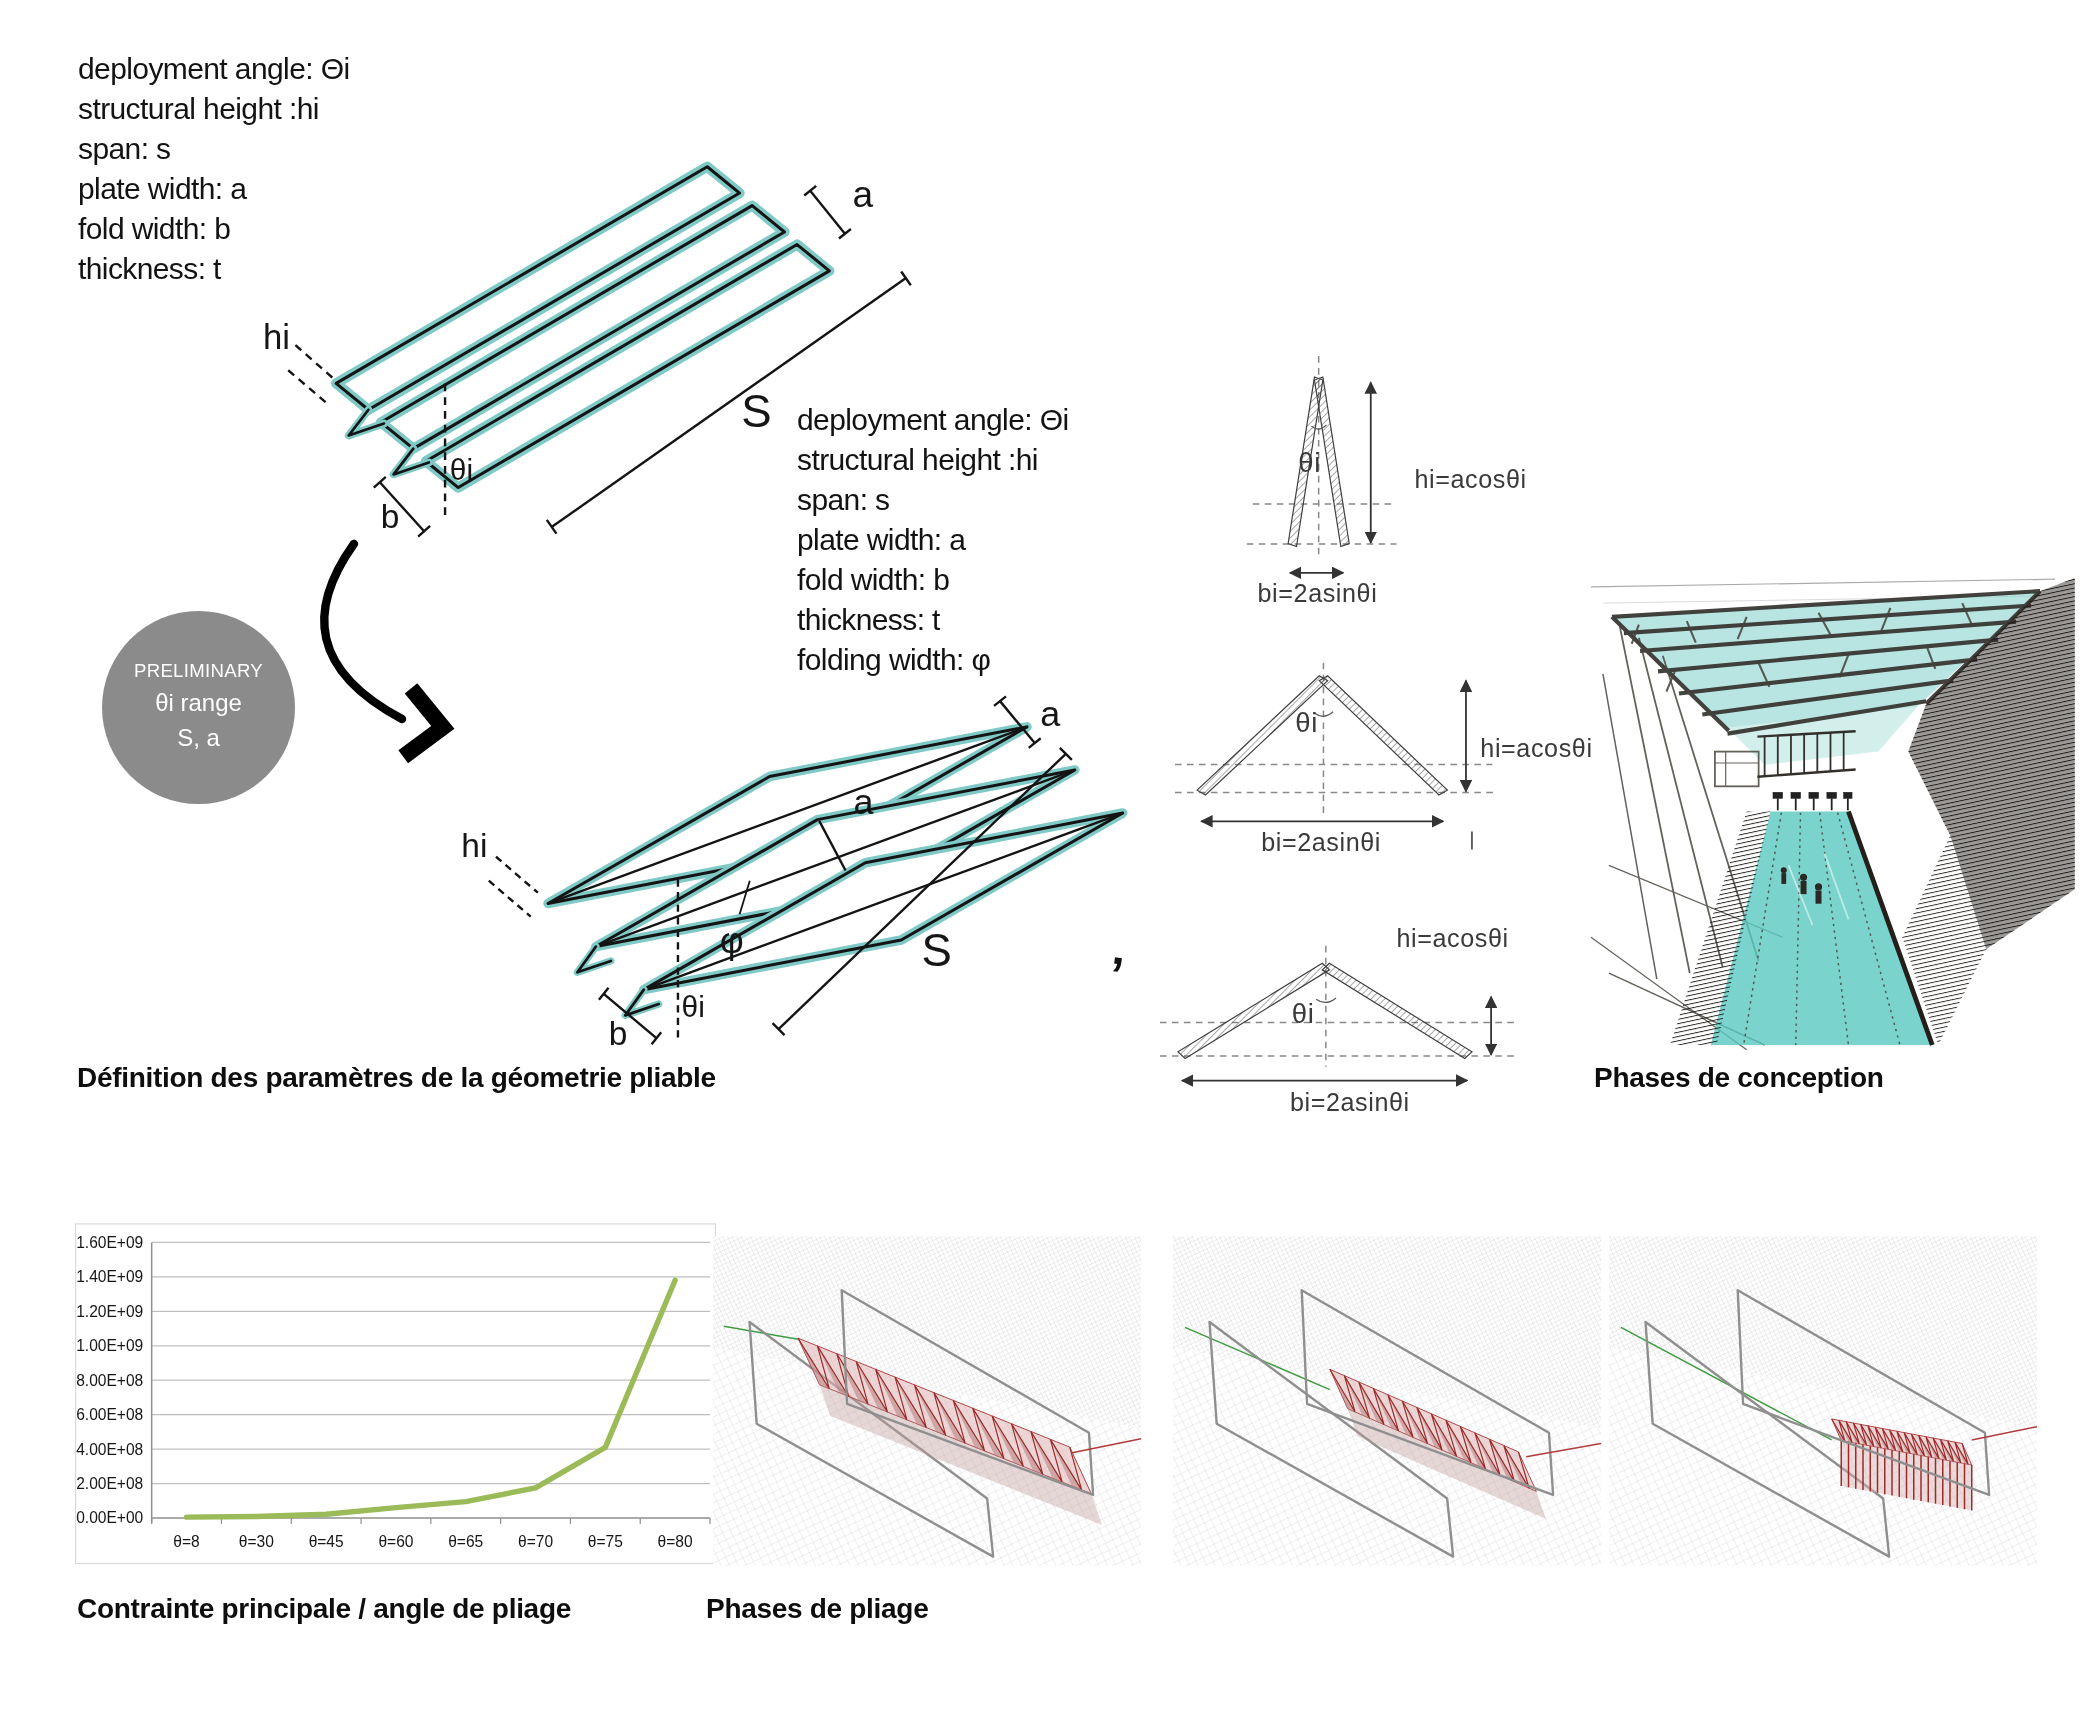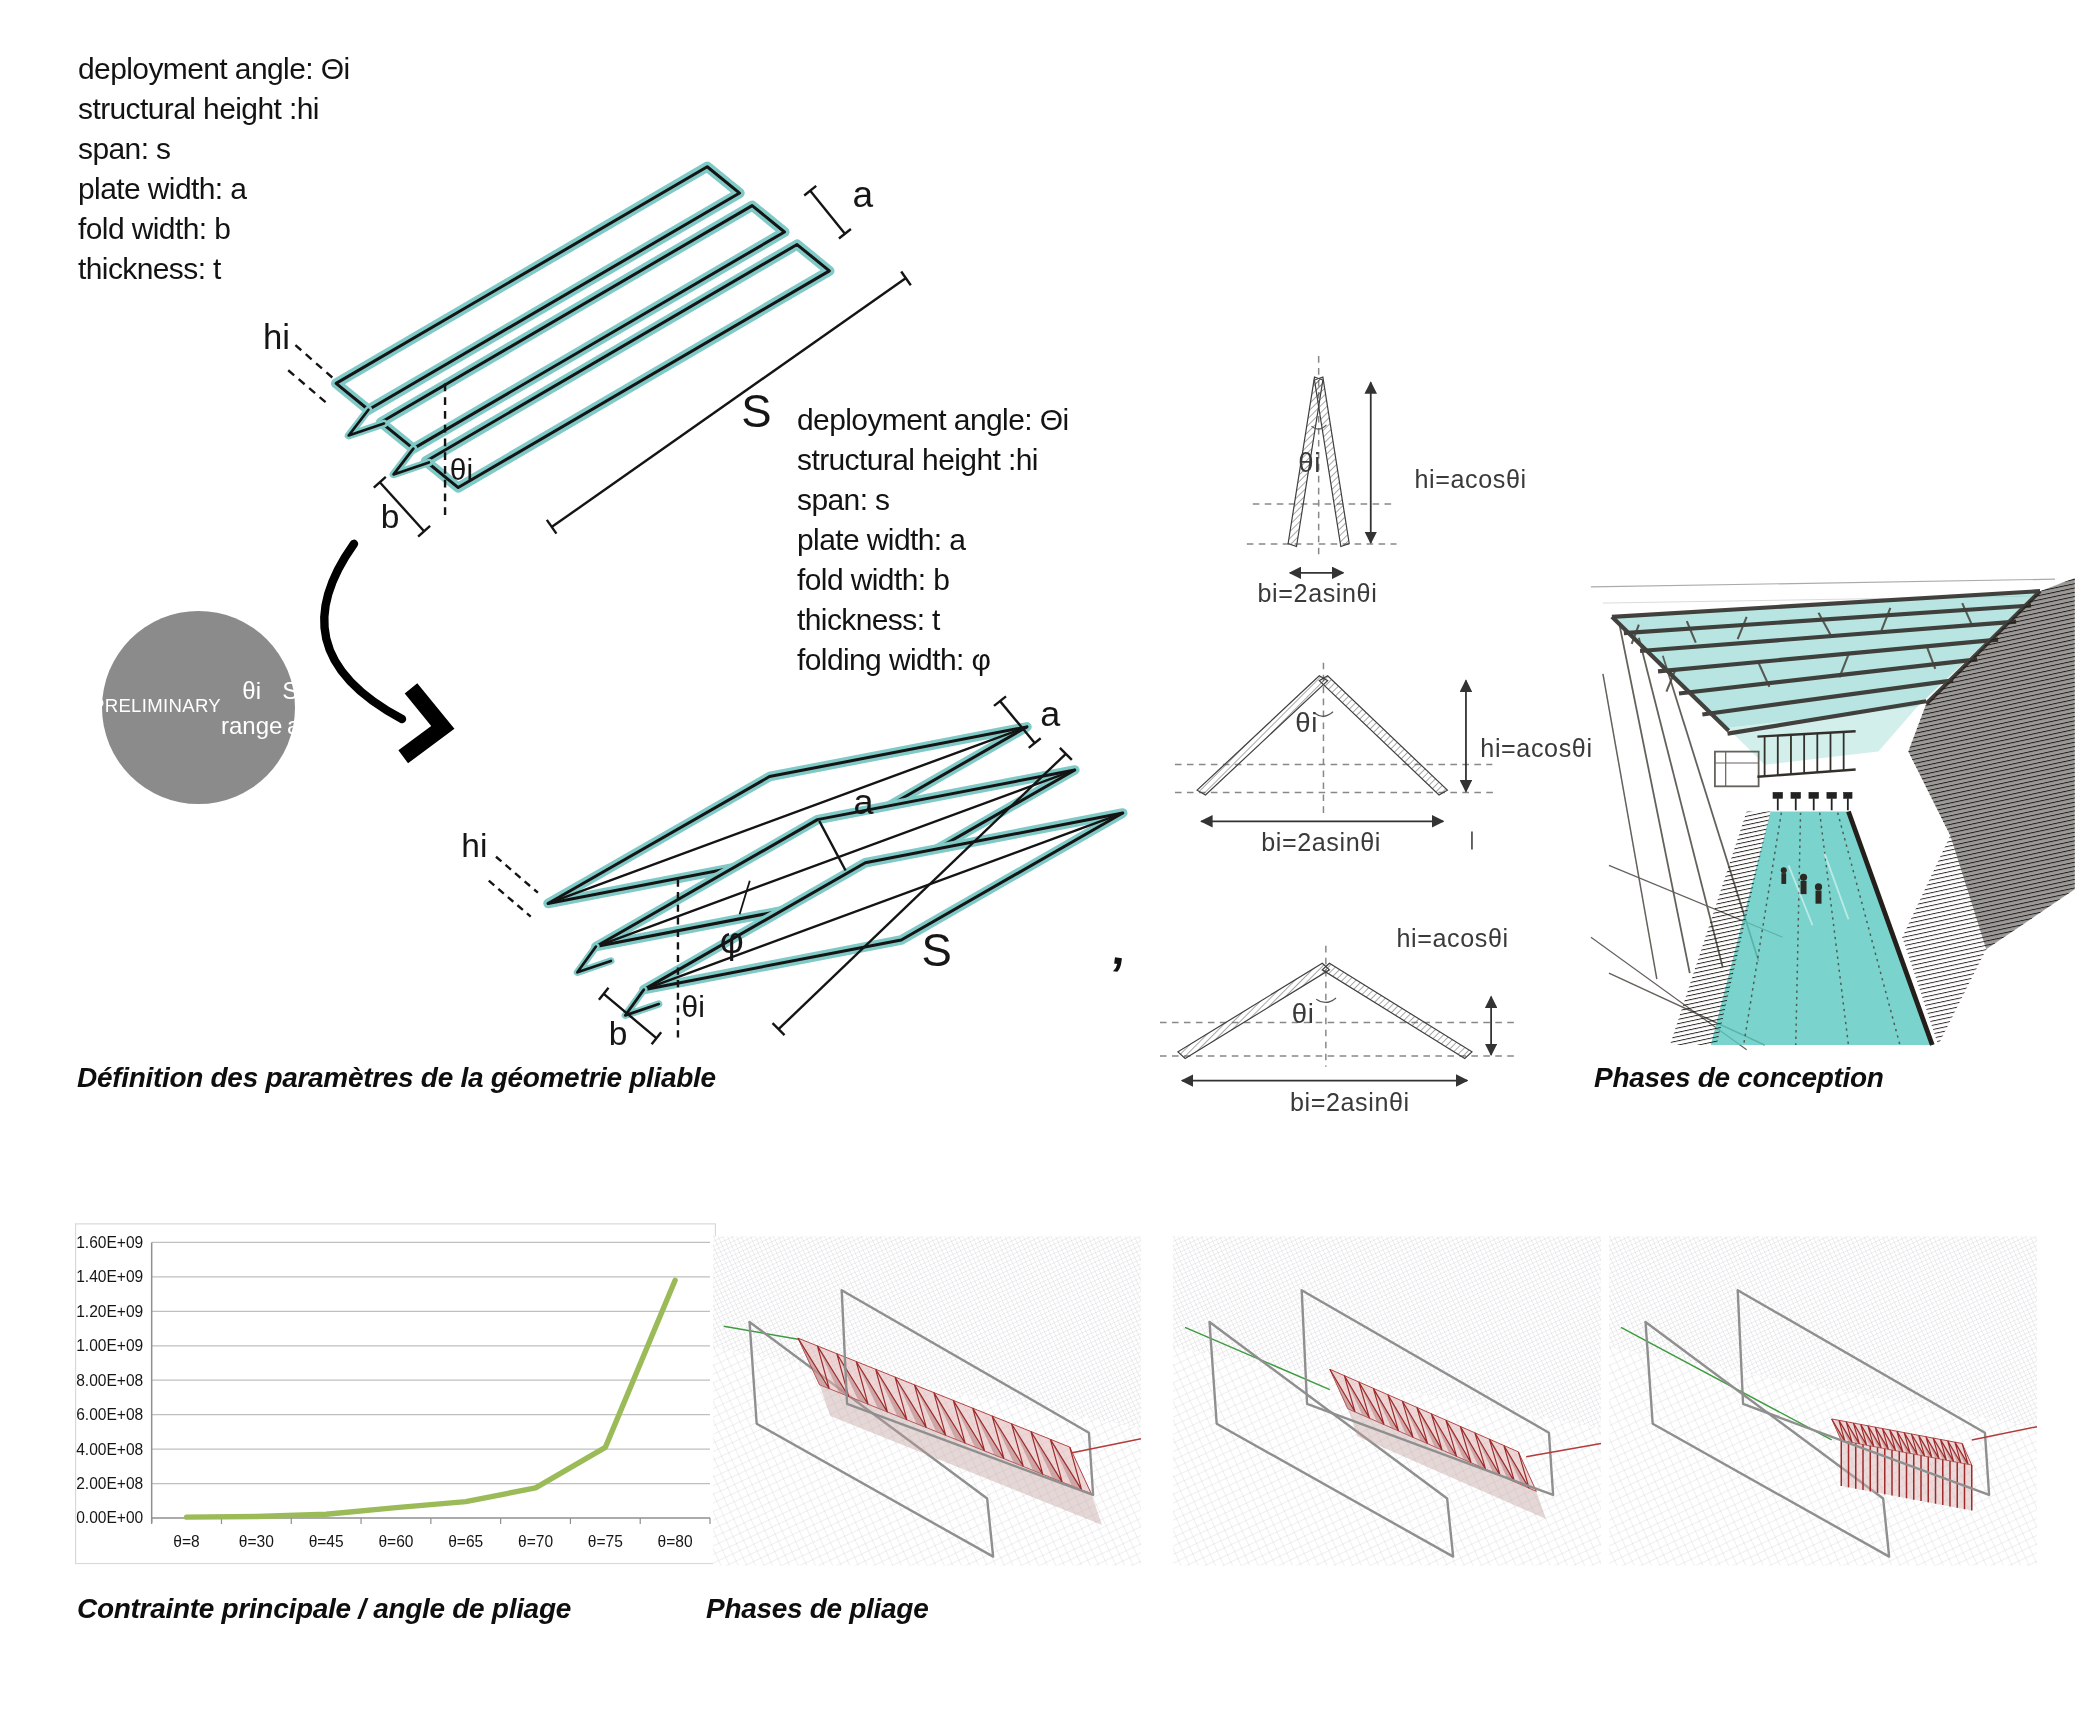--- a/index.html
+++ b/index.html
@@ -1,21 +1,21 @@
 <!DOCTYPE html>
 <html style="font-size:9.6px"><head>
 <meta charset="utf-8">
 <style>
   html,body{margin:0;padding:0;background:#ffffff;}
   .page{position:relative;width:2097px;height:1729px;background:#ffffff;overflow:hidden;
         font-family:"Liberation Sans",sans-serif;color:#161616;}
   .params{position:absolute;font-size:30px;line-height:40px;letter-spacing:-0.6px;color:#131313;}
-  .caption{position:absolute;font-size:28px;font-weight:700;letter-spacing:-0.3px;color:#0e0e0e;white-space:nowrap;font-style:italic;}
+  .caption{position:absolute;font-size:28px;font-weight:700;letter-spacing:-0.3px;color:#0e0e0e;white-space:nowrap;}
   .badge{position:absolute;left:102px;top:611px;width:193px;height:193px;border-radius:50%;
-         background:#8b8b8b;display:flex;flex-direction:row;align-items:center;justify-content:center;
+         background:#8b8b8b;display:flex;flex-direction:column;align-items:center;justify-content:center;
          color:#ffffff;text-align:center;}
   .badge .b1{font-size:18.6px;letter-spacing:0.3px;margin-bottom:3.6px;}
   .badge .b2,.badge .b3{font-size:24px;line-height:35px;}
   svg{position:absolute;overflow:visible;}
   svg text{font-family:"Liberation Sans",sans-serif;fill:#161616;}
   .cstxt{fill:#3a3a3a;letter-spacing:1px;}
   .stray{position:absolute;font-size:50px;font-weight:900;color:#111;transform:rotate(8deg);}
 </style>
 </head>
 <body>

